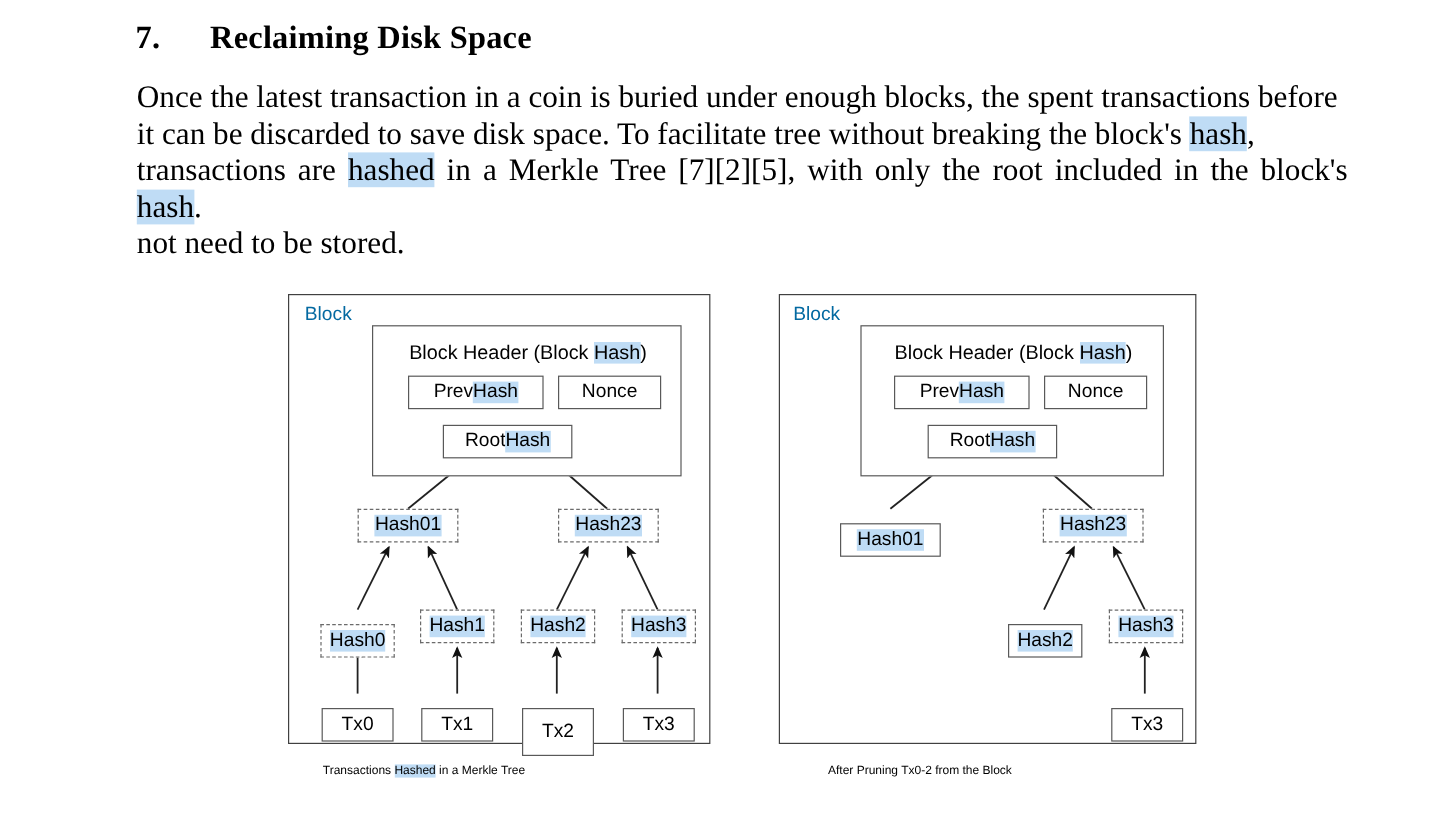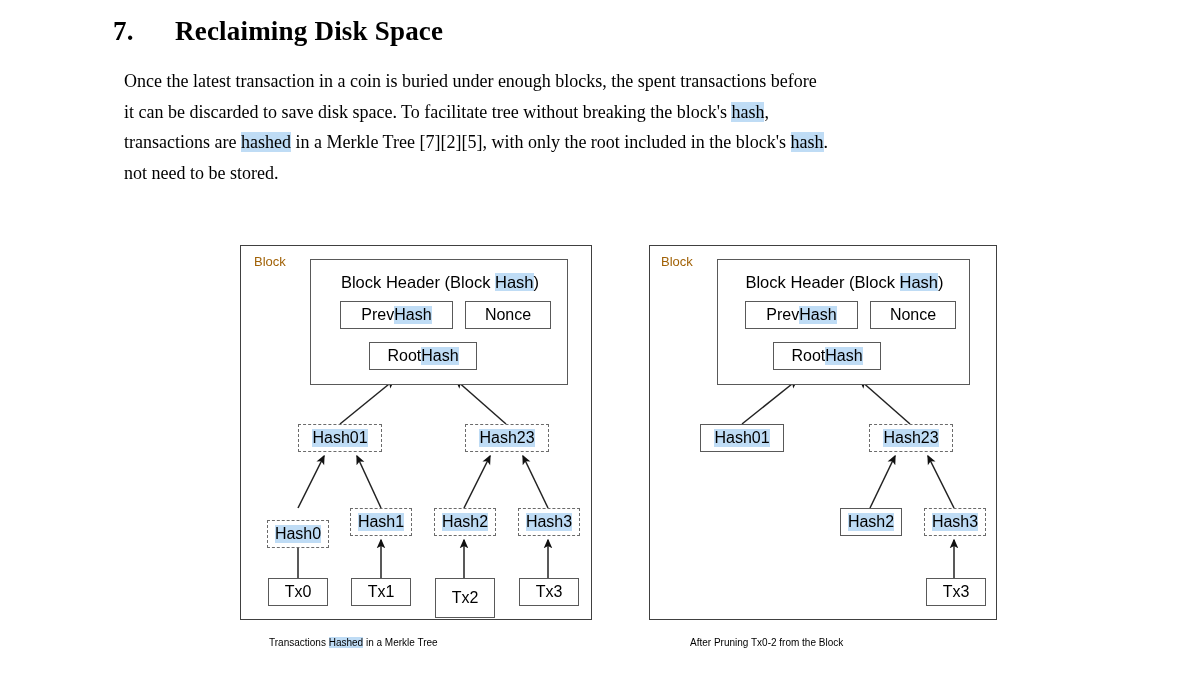--- a/index.html
+++ b/index.html
@@ -24,24 +24,24 @@
     font-weight: bold;
     font-size: 27px;
     letter-spacing: 0.2px;
     white-space: nowrap;
   }
   .heading .num { display: inline-block; width: 62px; }
 
   
   .para {
     position: absolute;
-    left: 124px; top: 66px;
+    left: 114px; top: 66px;
     width: 1009px;
     font-family: "Liberation Serif", serif;
-    font-size: 18px;
+    font-size: 26px;
     line-height: 30.5px;
     text-align: justify;
     text-justify: inter-word;
   }
   .para .lastline { text-align: left; }
   .hl { background: #bfdcf5; }
 
   
   .frame {
     position: absolute;
@@ -56,28 +56,28 @@
     position: absolute;
     font-family: "Liberation Sans", sans-serif;
     font-size: 16px;
     color: #000;
     display: flex;
     align-items: center;
     justify-content: center;
     background: #ffffff;
     white-space: nowrap;
   }
-  .solid  { border: 1.6px solid #595959; }
+  .solid  { border: 1.6px solid #595959; margin-top: 12px; }
   .dashed { border: 1.6px dashed #6b6b6b; }
 
   .lbl-block {
     position: absolute;
     font-family: "Liberation Sans", sans-serif;
-    font-size: 13px;
-    color: #a16207;
+    font-size: 16px;
+    color: #0369a1;
     white-space: nowrap;
   }
 
   .header-title {
     position: absolute;
     font-family: "Liberation Sans", sans-serif;
     font-size: 16.5px;
     white-space: nowrap;
   }
 

